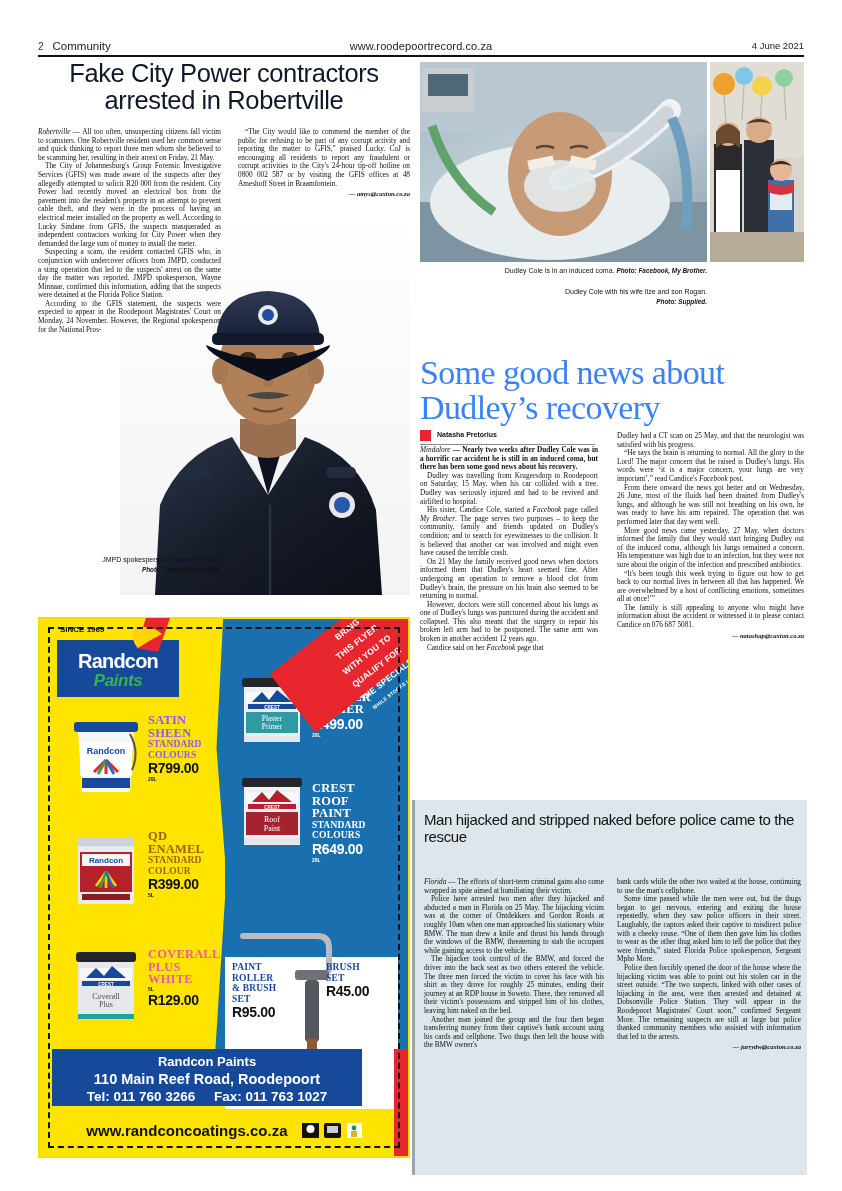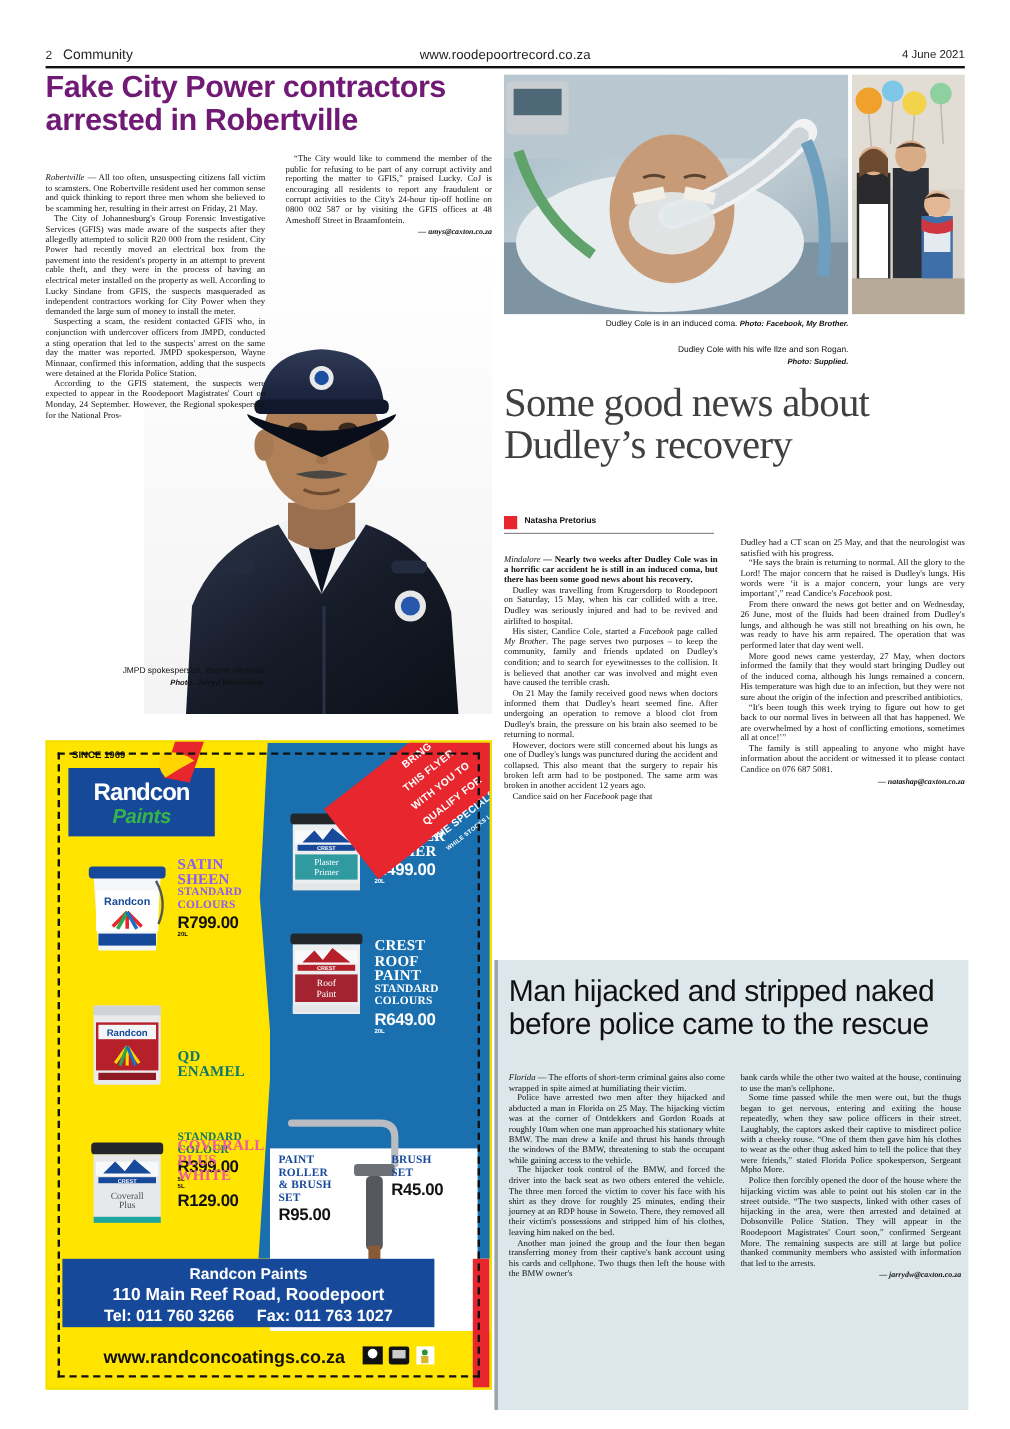--- a/index.html
+++ b/index.html
@@ -9,28 +9,28 @@
   
   .masthead{position:absolute;left:38px;top:30px;width:766px;height:22px;
     display:flex;align-items:flex-end;font-family:"Liberation Sans",sans-serif;}
   .mh-page{font-size:10px;color:#333;margin-right:9px;}
   .mh-sect{font-size:11.5px;color:#222;}
   .mh-url{position:absolute;left:50%;transform:translateX(-50%);bottom:0;font-size:11px;color:#222;letter-spacing:.1px;}
   .mh-date{position:absolute;right:0;bottom:1px;font-size:9.5px;color:#222;}
   .rule{position:absolute;left:38px;top:55px;width:766px;height:1.6px;background:#111;}
 
   
-  .headline{font-family:"Liberation Sans",sans-serif;font-weight:700;color:#701a75;line-height:1.06;letter-spacing:-.4px;}
+  .headline{font-family:"Liberation Sans",sans-serif;font-weight:400;color:#0f172a;line-height:1.06;letter-spacing:-.4px;text-align:center;}
   .hl-1{position:absolute;left:38px;top:60px;width:372px;font-size:25.5px;}
-  .serif-hl{font-family:"Liberation Serif",serif;font-weight:400;color:#404040;line-height:1.02;letter-spacing:-.6px;}
+  .serif-hl{font-family:"Liberation Serif",serif;font-weight:400;color:#3b82f6;line-height:1.02;letter-spacing:-.6px;margin-top:36px;}
 
   
   .body{font-family:"Liberation Serif",serif;font-size:7.3px;line-height:8.6px;text-align:justify;color:#111;}
   .body p{margin:0;text-indent:7px;}
-  .body p.lead{text-indent:0;margin-top:16px;}
+  .body p.lead{text-indent:0;}
   .body .place{font-style:italic;}
   .body .bold{font-weight:bold;}
   .body em{font-style:italic;}
   .sig{font-style:italic;font-weight:bold;font-size:6.6px;text-align:right;display:block;margin-top:2px;}
 
   
   .a1c1{position:absolute;left:38px;top:128px;width:183px;}
   .a1c2{position:absolute;left:238px;top:128px;width:172px;}
 
   
@@ -55,21 +55,21 @@
   .logo-paints{position:absolute;left:0;top:31px;width:122px;text-align:center;
     font-family:"Liberation Sans",sans-serif;font-weight:bold;font-style:italic;font-size:17px;color:#37b34a;letter-spacing:-.4px;}
   .since{position:absolute;left:60px;top:625px;font-family:"Liberation Sans",sans-serif;font-weight:bold;font-size:8px;color:#111;z-index:21;}
   .brush-mark{position:absolute;left:128px;top:618px;width:44px;height:36px;z-index:21;}
 
   .ad-item{position:absolute;z-index:22;}
   .it-name{font-family:"Liberation Serif",serif;font-weight:bold;font-size:12.5px;line-height:12.5px;letter-spacing:.2px;}
   .it-sub{font-family:"Liberation Serif",serif;font-weight:bold;font-size:9.5px;line-height:10.5px;letter-spacing:.2px;}
   .it-price{font-family:"Liberation Sans",sans-serif;font-weight:bold;font-size:14px;color:#111;letter-spacing:-.3px;}
   .it-size{font-family:"Liberation Sans",sans-serif;font-weight:bold;font-size:5px;color:#111;}
-  .c-red{color:#8b5cf6;} .c-green{color:#0f766e;margin-top:44px;} .c-pink{color:#ef5aa0;} .c-white{color:#fff;} .c-blue{color:#17499b;}
+  .c-red{color:#8b5cf6;} .c-green{color:#a16207;} .c-pink{color:#ef5aa0;} .c-white{color:#fff;} .c-blue{color:#17499b;}
 
   .corner-flag{position:absolute;right:-42px;top:-6px;width:175px;height:72px;background:#e8262d;
     transform:rotate(-38deg);z-index:30;box-shadow:0 0 0 1px #e8262d;}
   .corner-flag span{display:block;color:#fff;font-family:"Liberation Sans",sans-serif;font-weight:bold;
     font-size:8.5px;line-height:10px;text-align:center;padding-top:6px;letter-spacing:.2px;}
   .corner-flag .small{font-size:5px;line-height:7px;font-weight:bold;}
 
   .ad-footer{position:absolute;left:12px;bottom:50px;width:310px;height:57px;background:#17499b;z-index:25;
     text-align:center;color:#fff;font-family:"Liberation Sans",sans-serif;font-weight:bold;}
   .ad-footer .l1{font-size:13px;padding-top:5px;}
@@ -86,21 +86,21 @@
 
   .hl-2{position:absolute;left:420px;top:320px;width:384px;font-size:34px;}
   .byline{position:absolute;left:420px;top:430px;width:175px;height:14px;border-bottom:1px solid #8a8a8a;}
   .byline .sq{position:absolute;left:0;top:0;width:11px;height:11px;background:#e8262d;}
   .byline .nm{position:absolute;left:17px;top:1px;font-family:"Liberation Sans",sans-serif;font-weight:bold;font-size:7px;color:#111;}
 
   .a2c1{position:absolute;left:420px;top:446px;width:178px;}
   .a2c2{position:absolute;left:617px;top:432px;width:187px;}
 
   .box3{position:absolute;left:415px;top:800px;width:392px;height:375px;background:#dde6ea;}
-  .hl-3{position:absolute;left:424px;top:812px;width:376px;font-size:25px;font-family:"Liberation Sans",sans-serif;
+  .hl-3{position:absolute;left:424px;top:812px;width:376px;font-size:15px;font-family:"Liberation Sans",sans-serif;
     font-weight:400;line-height:1.13;letter-spacing:-.4px;color:#111;}
   .a3c1{position:absolute;left:424px;top:878px;width:180px;}
   .a3c2{position:absolute;left:617px;top:878px;width:184px;}
   .box3-divider{position:absolute;left:412px;top:800px;width:3px;height:375px;background:#9aa6ac;}
 </style>
 </head>
 <body>
 
 <div class="page">
 
@@ -170,21 +170,21 @@
 
       <path d="M150 300 L150 390" stroke="#2a3246" stroke-width="2.5"></path>
     </svg>
   </div>
 
   <div class="a1c1 body">
     <p class="lead">
       <span class="place">Robertville</span> — All too often, unsuspecting citizens fall victim to scamsters. One Robertville resident used her common sense and quick thinking to report three men whom she believed to be scamming her, resulting in their arrest on Friday, 21 May.</p>
     <p>The City of Johannesburg's Group Forensic Investigative Services (GFIS) was made aware of the suspects after they allegedly attempted to solicit R20 000 from the resident. City Power had recently moved an electrical box from the pavement into the resident's property in an attempt to prevent cable theft, and they were in the process of having an electrical meter installed on the property as well. According to Lucky Sindane from GFIS, the suspects masqueraded as independent contractors working for City Power when they demanded the large sum of money to install the meter.</p>
     <p>Suspecting a scam, the resident contacted GFIS who, in conjunction with undercover officers from JMPD, conducted a sting operation that led to the suspects' arrest on the same day the matter was reported. JMPD spokesperson, Wayne Minnaar, confirmed this information, adding that the suspects were detained at the Florida Police Station.</p>
-    <p>According to the GFIS statement, the suspects were expected to appear in the Roodepoort Magistrates' Court on Monday, 24 September. However, the Regional spokesperson for the National Pros-</p>
+    <p>According to the GFIS statement, the suspects were expected to appear in the Roodepoort Magistrates' Court on Monday, 24 November. However, the Regional spokesperson for the National Pros-</p>
   </div>
 
   <div class="a1c2 body">
     <p>“The City would like to commend the member of the public for refusing to be part of any corrupt activity and reporting the matter to GFIS,” praised Lucky. CoJ is encouraging all residents to report any fraudulent or corrupt activities to the City's 24-hour tip-off hotline on 0800 002 587 or by visiting the GFIS offices at 48 Ameshoff Street in Braamfontein.</p>
     <span class="sig">— amys@caxton.co.za</span>
   </div>
 
   <div class="cap-block" style="left:38px;top:555px;width:183px;">
     <div>JMPD spokesperson, Wayne Minnaar.</div>
     <div class="cap-credit">Photo: Jarryd Westerdale.</div>

